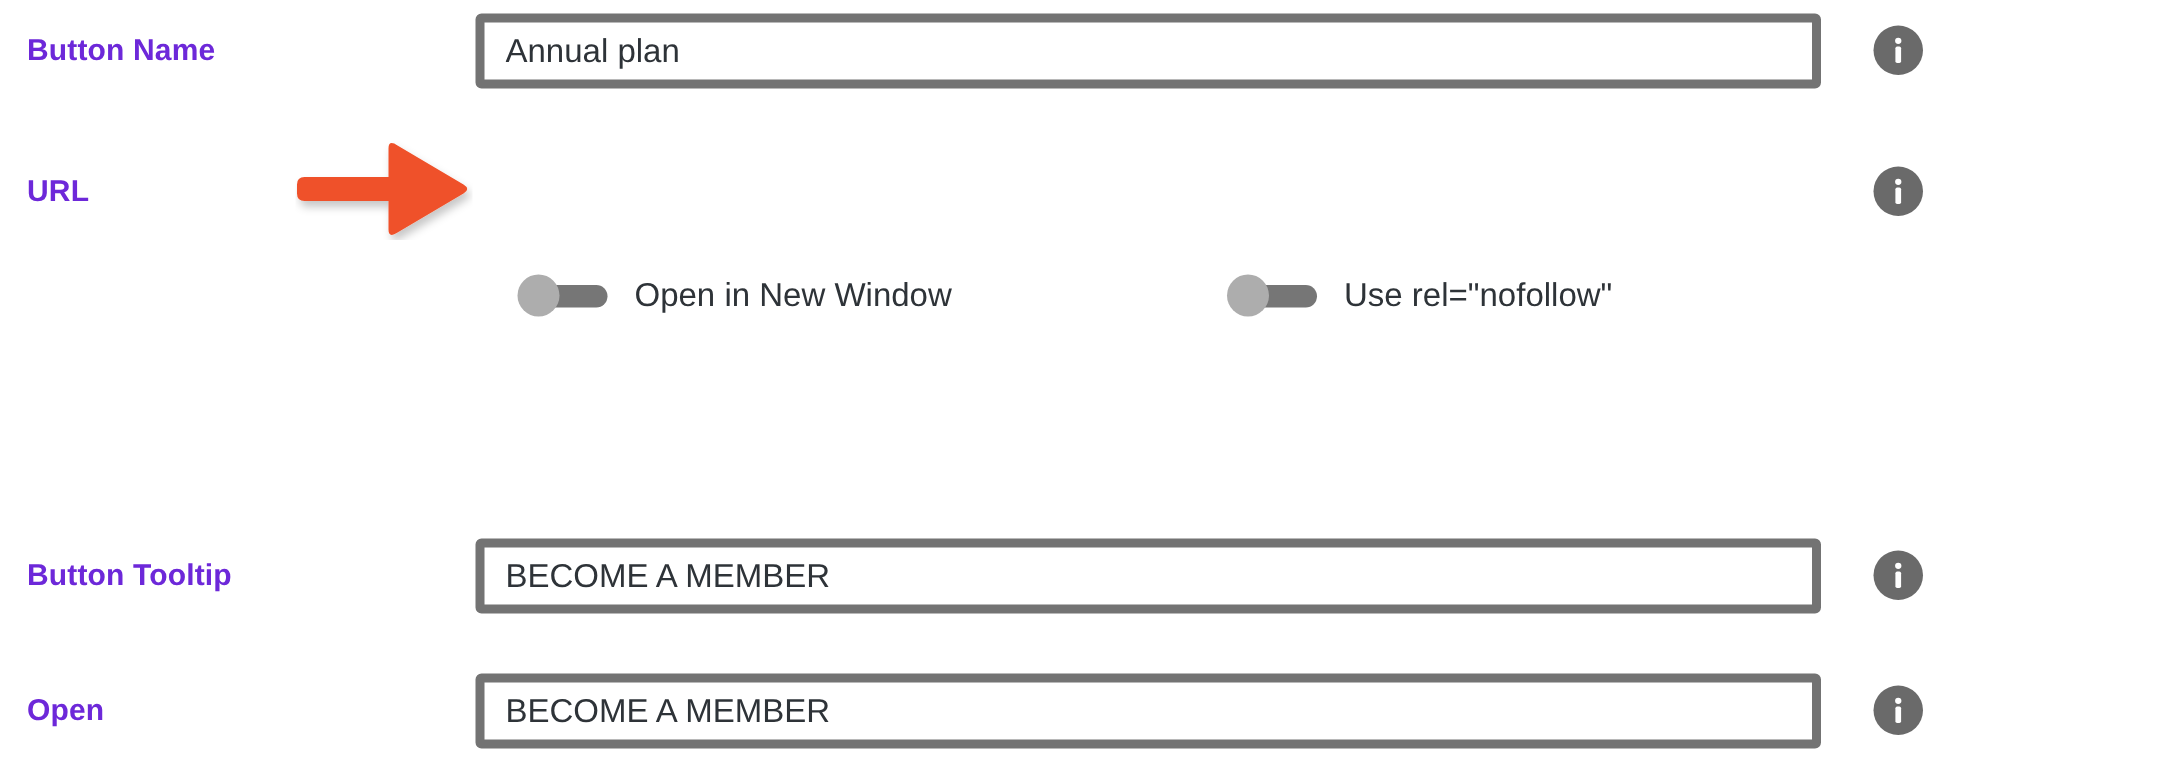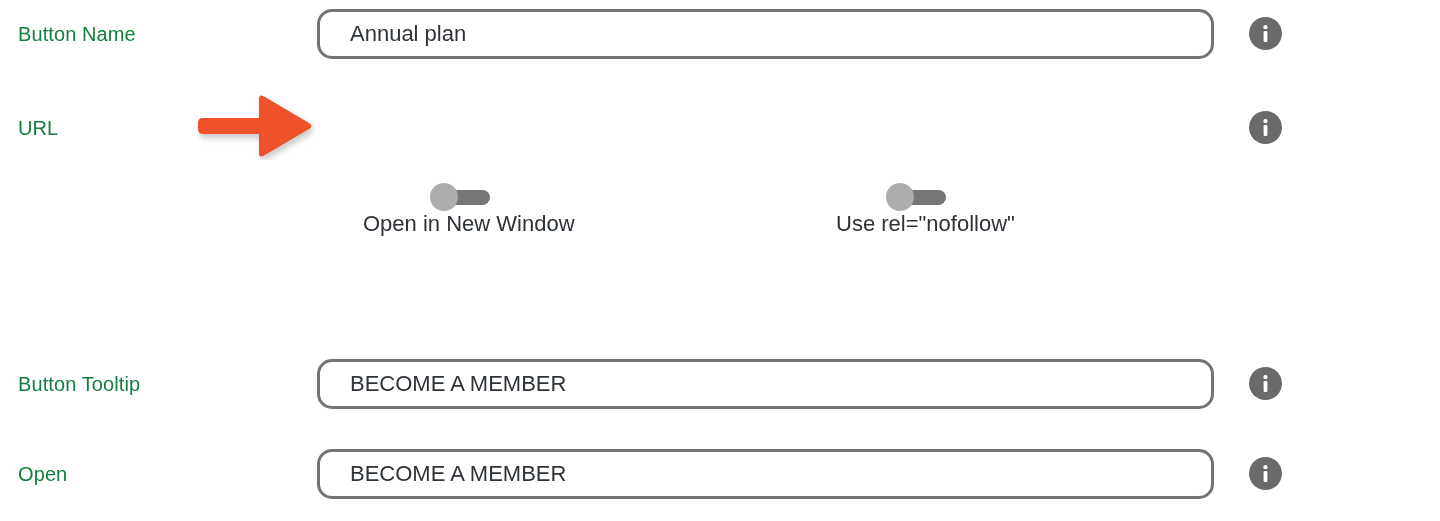--- a/index.html
+++ b/index.html
@@ -29,39 +29,39 @@
     width: 1440px;
     height: 56px;
     display: flex;
     align-items: center;
   }
 
   .label {
     position: absolute;
     left: 18px;
     font-size: 20px;
-    font-weight: normal;
-    color: #15803d;
+    font-weight: bold;
+    color: #6d28d9;
     letter-spacing: 0.1px;
     white-space: nowrap;
   }
 
   .field {
     position: absolute;
     left: 317px;
     width: 897px;
     height: 50px;
     box-sizing: border-box;
-    border: 3px solid #737373;
-    border-radius: 15px;
+    border: 6px solid #737373;
+    border-radius: 4px;
     background: #ffffff;
     font-family: "Liberation Sans", sans-serif;
     font-size: 22px;
     color: #2e3338;
-    padding: 0 30px;
+    padding: 0 14px;
     line-height: 48px;
     outline: none;
   }
 
   .info-icon {
     position: absolute;
     left: 1249px;
     width: 33px;
     height: 33px;
     border-radius: 50%;
@@ -70,21 +70,20 @@
     align-items: center;
     justify-content: center;
   }
   .info-icon svg { display: block; }
 
   
   .toggle-row {
     position: absolute;
     display: flex;
     align-items: center;
-    flex-direction: column;
   }
   .toggle {
     position: relative;
     width: 60px;
     height: 28px;
     flex: 0 0 auto;
     cursor: pointer;
   }
   .toggle .track {
     position: absolute;

